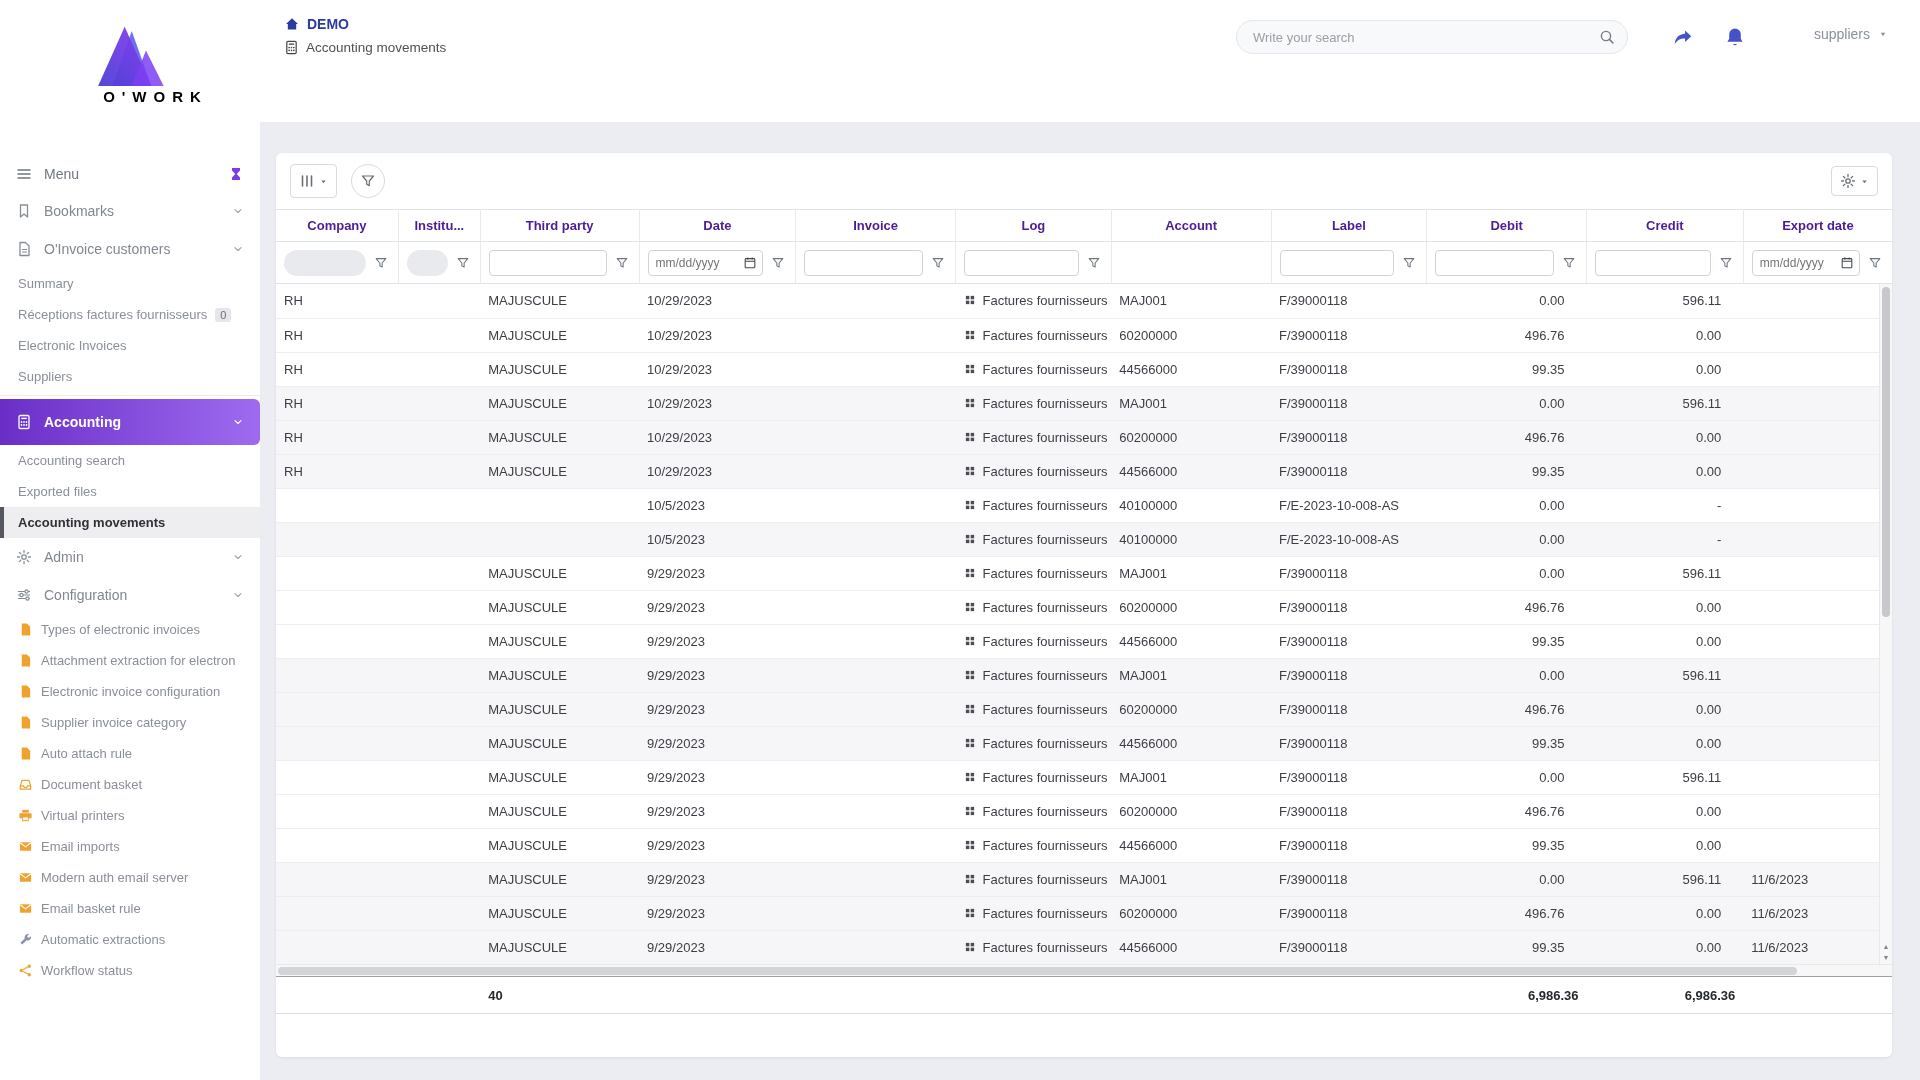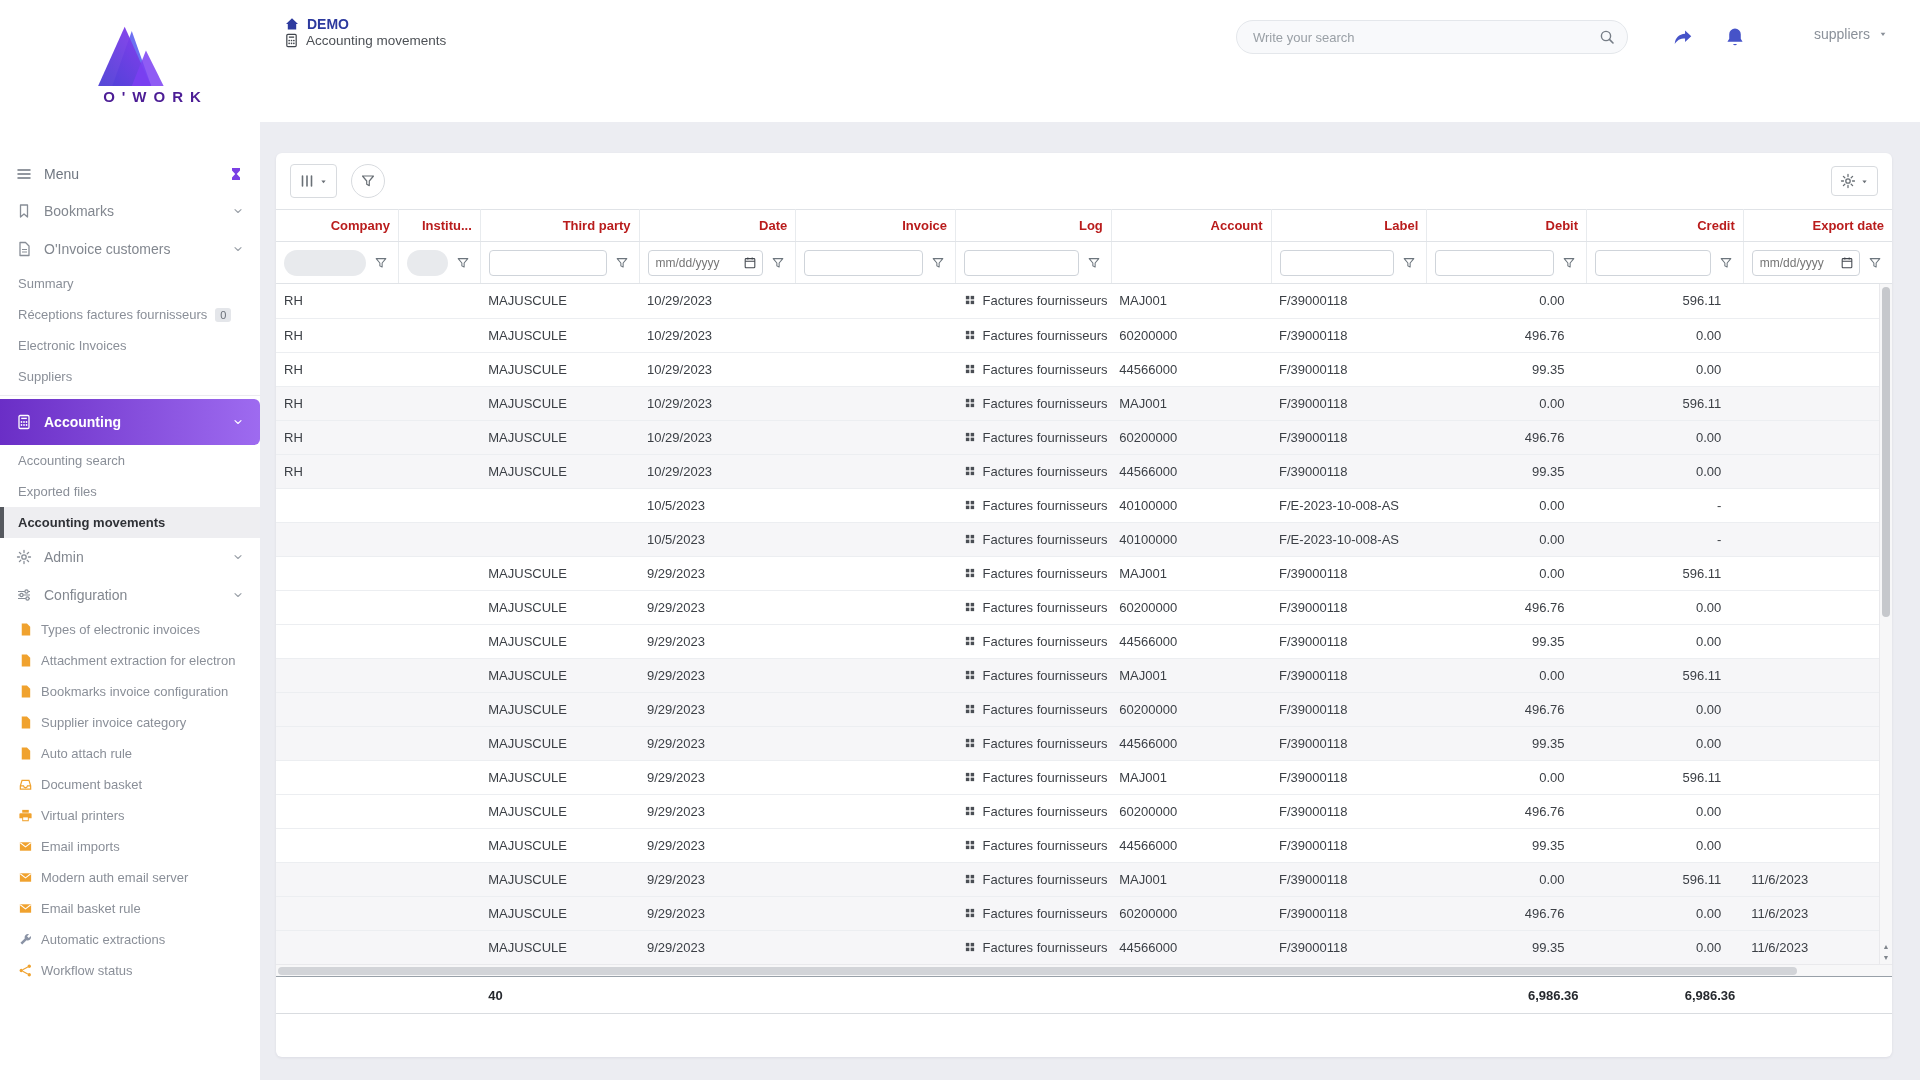--- a/index.html
+++ b/index.html
@@ -5,21 +5,21 @@
   * { margin:0; padding:0; box-sizing:border-box; }
   html,body { width:1920px; height:1080px; overflow:hidden; }
   body { font-family:"Liberation Sans","DejaVu Sans",sans-serif; background:#ecedf2; color:#3b3f45; }
 
   .app { display:grid; grid-template-columns:260px 1fr; grid-template-rows:122px 1fr; width:1920px; height:1080px; }
 
   
   .sidebar { grid-row:1 / span 2; grid-column:1; background:#fff; overflow:hidden; display:flex; flex-direction:column; }
   .logo { height:122px; display:flex; flex-direction:column; align-items:center; justify-content:center; padding-top:6px; }
   .logo-mark { width:92px; height:62px; }
-  .logo-text { margin-top:2px; font-size:15px; font-weight:700; letter-spacing:7px; color:#4c1d95; padding-left:7px;margin-left:44px; }
+  .logo-text { margin-top:2px; font-size:15px; font-weight:700; letter-spacing:7px; color:#000000; padding-left:7px;margin-left:44px; }
 
   nav { margin-top:34px; flex:1; overflow:hidden; }
   .menu-head { height:36px; display:flex; align-items:center; padding:0 16px; color:#6f7680; }
   .menu-head .mh-label { margin-left:12px; font-size:14px; }
   .menu-head .pin { margin-left:auto; color:#7a3fe4; }
 
   .nav-item { height:38px; display:flex; align-items:center; padding:0 16px; color:#82878f; font-size:14px; cursor:pointer; }
   .nav-item .ic { color:#878d96; }
   .nav-item .nav-label { margin-left:12px; white-space:nowrap; }
   .nav-item .chev { margin-left:auto; width:12px; height:12px; color:#9aa0a8; }
@@ -27,21 +27,21 @@
   .nav-item.active .ic, .nav-item.active .chev { color:#fff; }
 
   .sub-item { height:31px; display:flex; align-items:center; padding:0 10px 0 18px; color:#8a8f98; font-size:13px; cursor:pointer; white-space:nowrap; overflow:hidden; }
   .sub-item .ic { width:15px; height:15px; margin-right:8px; flex:none; }
   .sub-item.active { background:#eeeef1; color:#2f3136; font-weight:700; border-left:4px solid #55585e; padding-left:14px; }
   .badge { margin-left:8px; background:#e4e6ea; color:#6a6f78; border-radius:3px; font-size:11px; padding:1px 5px; }
   .nav-divider { border-top:1px solid #ececef; margin:3px 0; }
 
   
   .topbar { grid-row:1; grid-column:2; background:#fff; display:flex; align-items:flex-start; padding:16px 32px 0 24px; }
-  .breadcrumb { display:flex; flex-direction:column; gap:1px; }
+  .breadcrumb { display:flex; flex-direction:column; gap:8px; }
   .bc-line1 { display:flex; align-items:center; gap:7px; color:#2d3a9e; font-weight:700; font-size:14px; cursor:pointer; }
   .bc-line1 .ic { color:#2d3a9e; }
   .bc-line2 { display:flex; align-items:center; gap:7px; color:#4d5156; font-size:13.5px; }
   .bc-line2 .ic { color:#41464d; width:15px; height:15px; }
 
   .search { margin-left:auto; width:392px; height:34px; background:#f8f9fb; border:1px solid #e4e7eb; border-radius:17px; display:flex; align-items:center; padding:0 6px 0 16px; margin-top:4px; }
   .search-input { flex:1; border:none; outline:none; background:transparent; font-size:13px; color:#495057; font-family:inherit; }
   .search-input::placeholder { color:#9aa0a6; }
   .search-btn { border:none; background:none; color:#767d86; width:28px; height:28px; display:flex; align-items:center; justify-content:center; cursor:pointer; }
 
@@ -57,21 +57,21 @@
   .card { background:#fff; border-radius:6px; box-shadow:0 1px 3px rgba(40,40,60,.08); height:904px; display:flex; flex-direction:column; overflow:hidden; }
 
   .toolbar { height:56px; display:flex; align-items:center; padding:0 14px; }
   .tb-btn { height:34px; min-width:40px; border:1px solid #d8dbdf; border-radius:4px; background:#fff; color:#6a7076; display:inline-flex; align-items:center; justify-content:center; gap:4px; padding:0 8px; cursor:pointer; }
   .tb-btn.round { border-radius:50%; width:34px; min-width:34px; padding:0; margin-left:14px; }
   .tb-btn.settings { margin-left:auto; height:30px; }
   .ic.sm { width:9px; height:9px; }
 
   
   table.t { border-collapse:collapse; table-layout:fixed; width:100%; }
-  .hd-row th { height:32px; border-top:1px solid #e0e3e7; border-bottom:1px solid #e0e3e7; border-right:1px solid #e8ebee; padding:0 8px; text-align:right; font-size:13px; color:#b91c1c; font-weight:700; white-space:nowrap; overflow:hidden; cursor:pointer; }
+  .hd-row th { height:32px; border-top:1px solid #e0e3e7; border-bottom:1px solid #e0e3e7; border-right:1px solid #e8ebee; padding:0 8px; text-align:center; font-size:13px; color:#4c1d95; font-weight:700; white-space:nowrap; overflow:hidden; cursor:pointer; }
   .hd-row th:last-child { border-right:none; }
   .ft-row td { height:42px; border-bottom:1px solid #e0e3e7; border-right:1px solid #e8ebee; padding:0 6px 0 8px; }
   .ft-row td:last-child { border-right:none; }
   .fcell { display:flex; align-items:center; }
   .f-input { flex:1; min-width:0; height:26px; border:1px solid #cfd4da; border-radius:4px; background:#fff; font-size:12.5px; color:#495057; padding:0 7px; font-family:inherit; outline:none; }
   .f-input.pill { border:none; background:#e8eaed; border-radius:13px; }
   .f-date { flex:1; min-width:0; display:flex; align-items:center; height:26px; border:1px solid #cfd4da; border-radius:4px; padding:0 5px 0 7px; background:#fff; }
   .f-date input { flex:1; min-width:0; border:none; outline:none; font-size:12px; color:#6a7078; background:transparent; font-family:inherit; }
   .f-date .cal { width:14px; height:14px; color:#41464d; flex:none; }
   .fun { width:22px; height:22px; border:none; background:none; color:#6c757d; display:flex; align-items:center; justify-content:center; margin-left:4px; flex:none; cursor:pointer; }
@@ -253,21 +253,21 @@
             </svg>
           </span>
           <span>Attachment extraction for electron</span>
         </div>
         <div class="sub-item">
           <span class="ic" style="color:#f0a22e">
             <svg viewBox="0 0 16 16">
               <path d="M4 1.5h5.5L13 5v9.5H4z" fill="currentColor"></path>
             </svg>
           </span>
-          <span>Bookmarks invoice configuration</span>
+          <span>Electronic invoice configuration</span>
         </div>
         <div class="sub-item">
           <span class="ic" style="color:#f0a22e">
             <svg viewBox="0 0 16 16">
               <path d="M4 1.5h5.5L13 5v9.5H4z" fill="currentColor"></path>
             </svg>
           </span>
           <span>Supplier invoice category</span>
         </div>
         <div class="sub-item">

